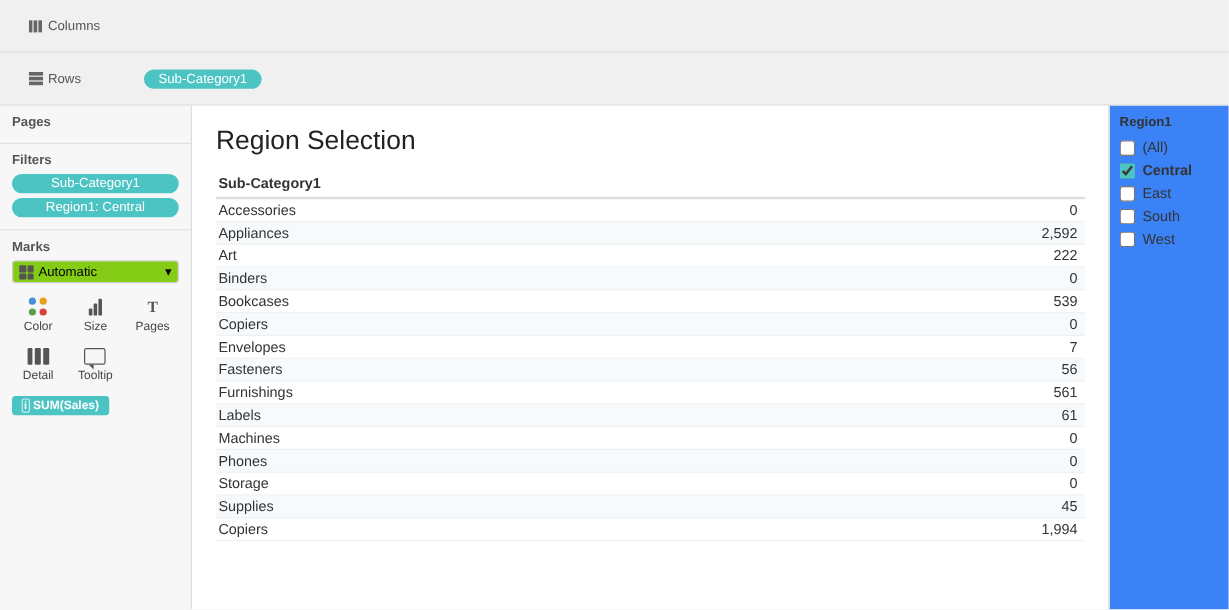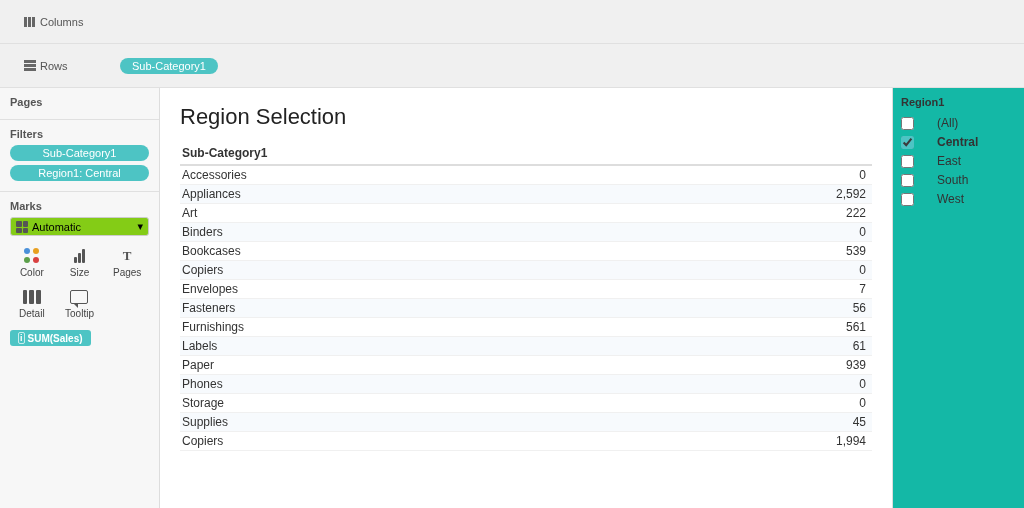--- a/index.html
+++ b/index.html
@@ -264,36 +264,36 @@
       padding: 2px 6px 2px 2px;
       color: #333;
       border-bottom: 1px solid #f0f0f0;
     }
     .data-table td.right { text-align: right; }
     .data-table tr:nth-child(even) td { background: #f7fafd; }
     .data-table tr:nth-child(odd) td { background: #fff; }
 
     
     .right-panel {
-      width: 132px;
-      background: #14b8a6;
+      width: 100px;
+      background: #3b82f6;
       border-left: 1px solid #ddd;
       flex-shrink: 0;
       padding: 8px;
     }
     .right-panel-title {
       font-size: 11px;
       font-weight: 600;
       color: #333;
       margin-bottom: 8px;
     }
     .region-option {
       display: flex;
       align-items: flex-end;
-      gap: 23px;
+      gap: 6px;
       margin-bottom: 5px;
       font-size: 12px;
       color: #333;
       cursor: pointer;
     }
     .region-option input[type=checkbox] {
       accent-color: #4dc4c4;
       cursor: pointer;
     }
     .region-option.checked {
@@ -464,22 +464,22 @@
           </tr>
           <tr>
             <td>Furnishings</td>
             <td class="right">561</td>
           </tr>
           <tr>
             <td>Labels</td>
             <td class="right">61</td>
           </tr>
           <tr>
-            <td>Paper</td>
-            <td class="right">939</td>
+            <td>Machines</td>
+            <td class="right">0</td>
           </tr>
           <tr>
             <td>Phones</td>
             <td class="right">0</td>
           </tr>
           <tr>
             <td>Storage</td>
             <td class="right">0</td>
           </tr>
           <tr>

